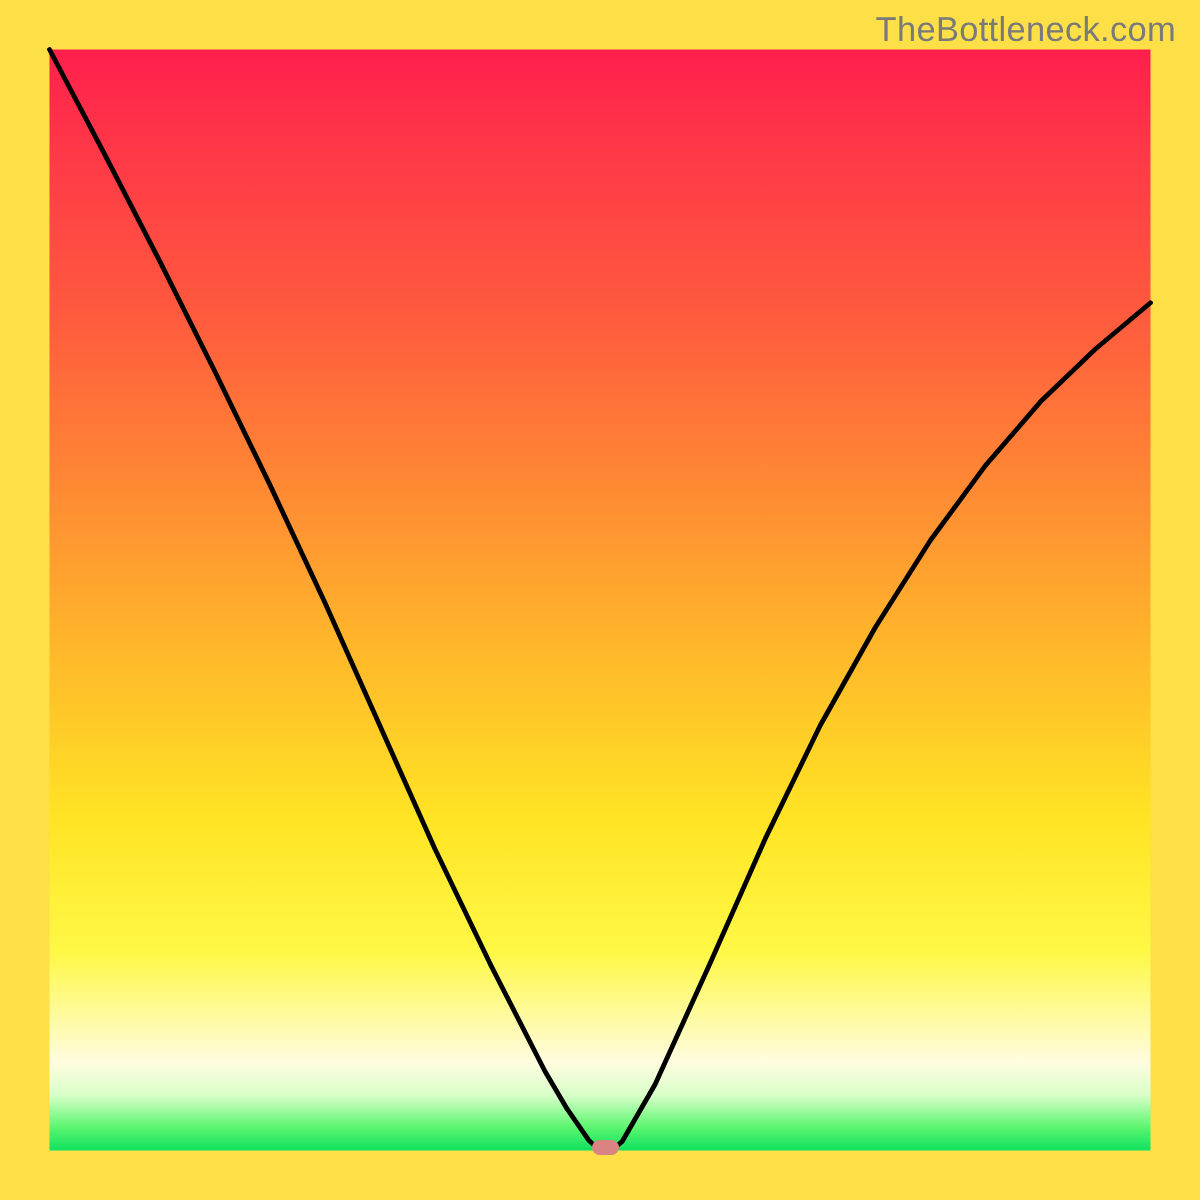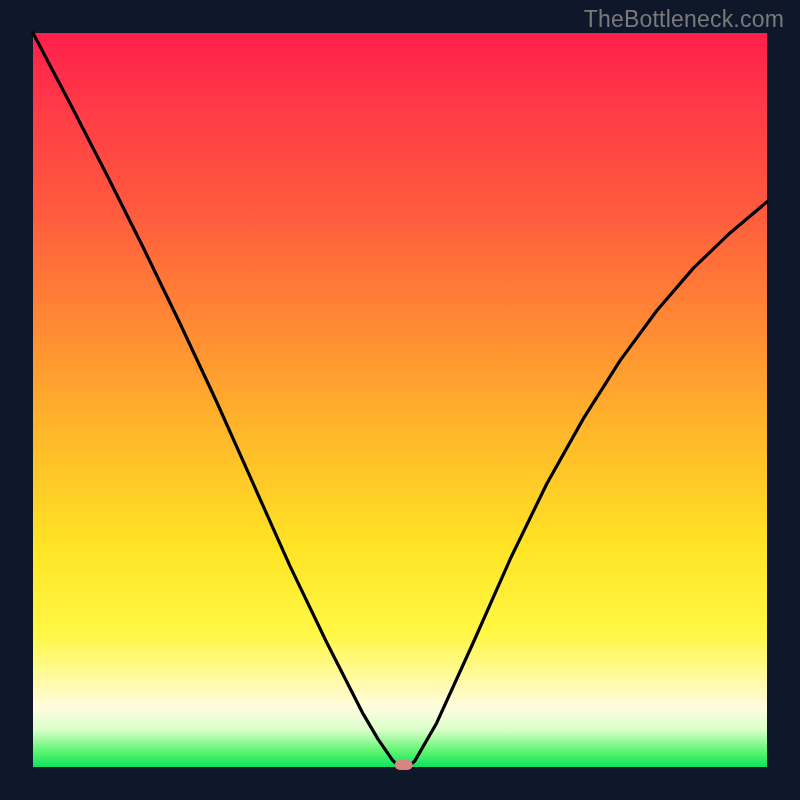--- a/index.html
+++ b/index.html
@@ -10,21 +10,21 @@
     background: #000;
     overflow: hidden;
     font-family: Arial, Helvetica, sans-serif;
   }
   .frame {
     position: absolute;
     top: 0;
     left: 0;
     width: 800px;
     height: 800px;
-    background: #0f172a;
+    background: #fde047;
   }
   .plot {
     position: absolute;
     top: 33px;
     left: 33px;
     width: 734px;
     height: 734px;
     
     background: linear-gradient(
       to bottom,

